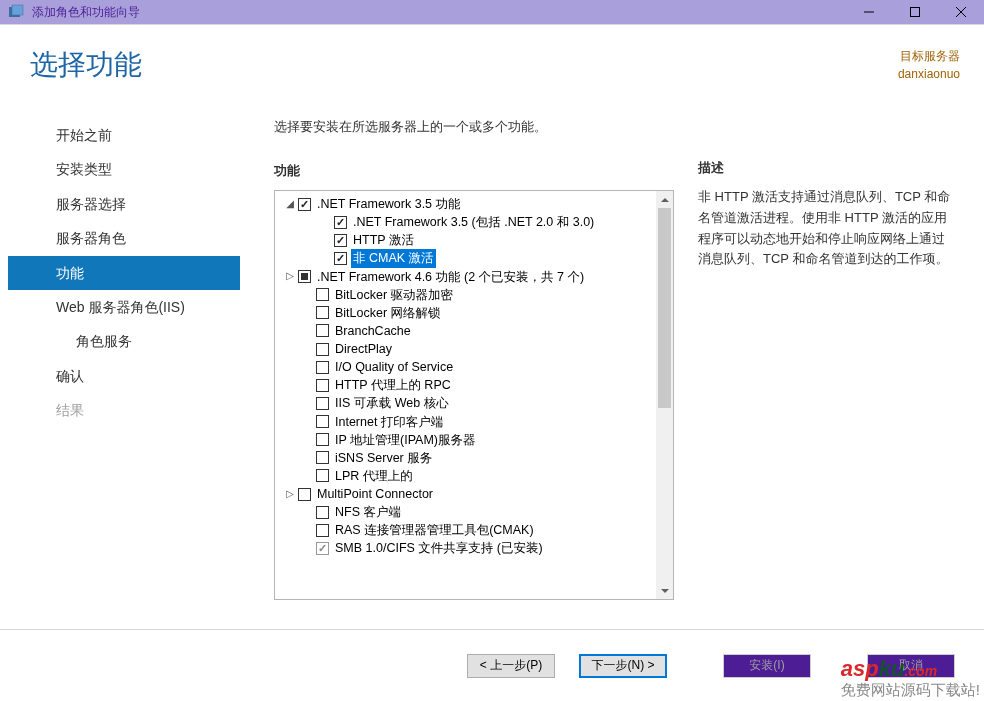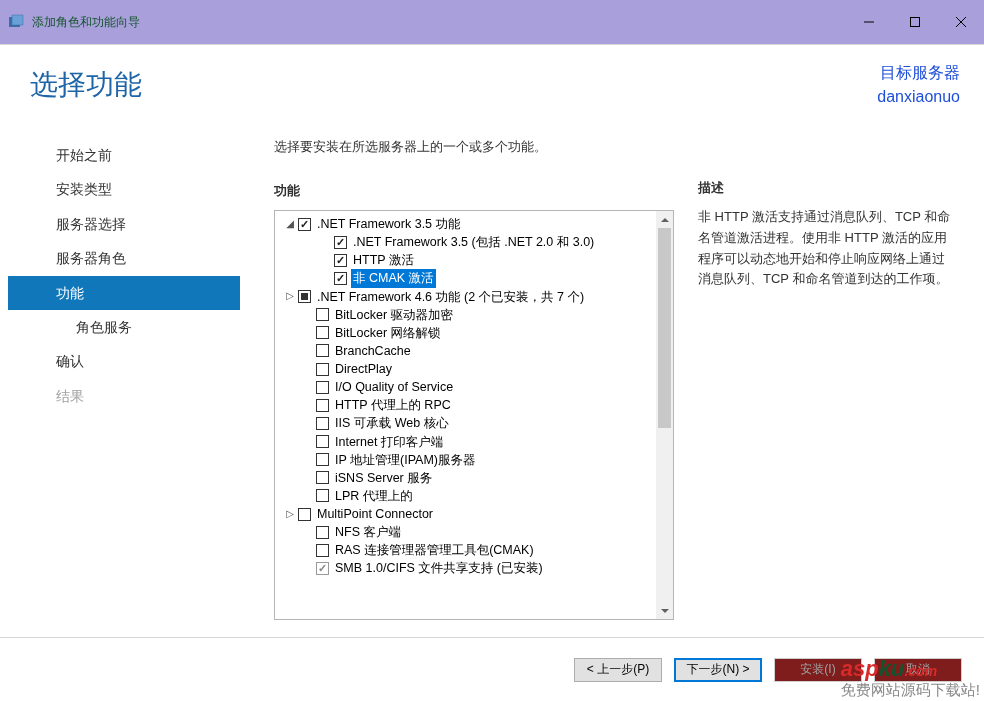--- a/index.html
+++ b/index.html
@@ -1,27 +1,27 @@
 <!DOCTYPE html>
 <html><head>
 <meta charset="utf-8">
 <style>
 * { margin: 0; padding: 0; box-sizing: border-box; font-family: "Microsoft YaHei", "Segoe UI", sans-serif; }
 body { background: #fff; width: 984px; height: 701px; overflow: hidden; position: relative; }
 
-.titlebar { height: 44px; background: #a9a0db; display: flex; align-items: center; padding: 0 0 0 8px; color: #14532d; font-size: 12px; }
+.titlebar { height: 24px; background: #a9a0db; display: flex; align-items: center; padding: 0 0 0 8px; color: #4c1d95; font-size: 12px; }
 .titlebar .app-icon { width: 16px; height: 16px; margin-right: 8px; display: inline-flex; }
 .titlebar .title-text { flex: 1; }
 .titlebar .win-controls { display: flex; height: 100%; }
 .titlebar .win-btn { width: 46px; display: flex; align-items: center; justify-content: center; cursor: pointer; }
 .titlebar .win-btn svg { width: 10px; height: 10px; }
 
 .header-band { height: 80px; border-top: 1px solid #d8d8d8; display: flex; align-items: center; padding: 0 24px 0 30px; }
 .page-title { font-size: 28px; color: #1e65a7; font-weight: 300; flex: 1; }
-.target { text-align: right; font-size: 16px; color: #1d4ed8; line-height: 1.5; }
+.target { text-align: right; font-size: 12px; color: #a16207; line-height: 1.5; }
 
 .content { display: flex; padding: 0 24px 0 0; height: 496px; }
 
 .sidebar { width: 240px; padding-top: 14px; padding-left: 8px; }
 .sidebar-item { padding: 6px 12px 6px 48px; font-size: 14px; color: #333; cursor: pointer; line-height: 1.6; }
 .sidebar-item.active { background: #1177bb; color: #fff; }
 .sidebar-item.disabled { color: #a0a0a0; cursor: default; }
 .sidebar-item.indent { padding-left: 68px; }
 
 .main { flex: 1; padding: 14px 0 0 34px; display: flex; gap: 24px; }
@@ -45,24 +45,24 @@
 .tree-row .cb.dim { border-color: #999; }
 .tree-row .cb.dim.checked::before { color: #888; }
 .tree-row .lbl { padding: 0 2px; }
 .tree-row .lbl.sel { background: #0078d7; color: #fff; }
 .indent-1 { padding-left: 6px; }
 .indent-2 { padding-left: 24px; }
 .indent-3 { padding-left: 42px; }
 
 .desc-text { font-size: 13px; color: #333; line-height: 1.6; }
 
-.footer { position: absolute; left: 0; right: 0; bottom: 0; height: 64px; border-top: 1px solid #d8d8d8; display: flex; align-items: center; justify-content: flex-end; padding: 0 22px; gap: 12px; }
+.footer { position: absolute; left: 0; right: 0; bottom: 0; height: 72px; border-top: 1px solid #d8d8d8; display: flex; align-items: center; justify-content: flex-end; padding: 0 29px; gap: 24px; }
 .btn { min-width: 88px; height: 24px; font-size: 12px; border: 1px solid #adadad; background: #e1e1e1; cursor: pointer; padding: 0 10px; }
 .btn.default { border: 2px solid #0078d7; }
-.btn.disabled { color: #a0a0a0; border-color: #cfcfcf; background: #7f1d1d; cursor: default; }
+.btn.disabled { color: #a0a0a0; border-color: #cfcfcf; background: #4c1d95; cursor: default; margin-left: 32px; }
 
 .watermark { position: absolute; right: 4px; bottom: 4px; font-style: italic; font-weight: bold; font-size: 22px; pointer-events: none; }
 .watermark .r { color: #d82a2a; }
 .watermark .b { color: #14532d; }
 .watermark .sub { font-size: 15px; color: #888; font-style: normal; font-weight: normal; display: block; text-align: right; line-height: 1; }
 </style>
 </head>
 <body>
 
 <div class="titlebar">
@@ -101,20 +101,21 @@
   </div>
 </div>
 
 <div class="content">
   <div class="sidebar" id="sidebar">
       <div class="sidebar-item">开始之前</div>
       <div class="sidebar-item">安装类型</div>
       <div class="sidebar-item">服务器选择</div>
       <div class="sidebar-item">服务器角色</div>
       <div class="sidebar-item active">功能</div>
+      <div class="sidebar-item">Web 服务器角色(IIS)</div>
       <div class="sidebar-item indent">角色服务</div>
       <div class="sidebar-item">确认</div>
       <div class="sidebar-item disabled">结果</div>
     </div>
   <div class="main">
     <div class="features-col">
       <div class="instruction">选择要安装在所选服务器上的一个或多个功能。</div>
       <div class="section-label">功能</div>
       <div class="tree-wrap">
         <div class="tree" id="tree">

